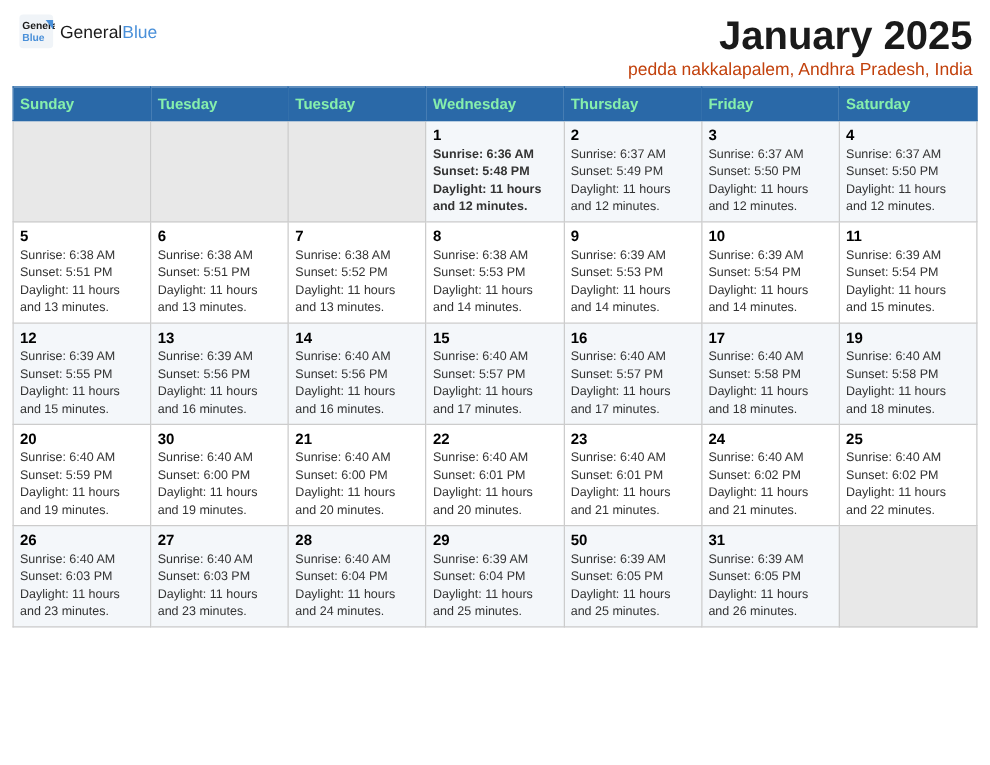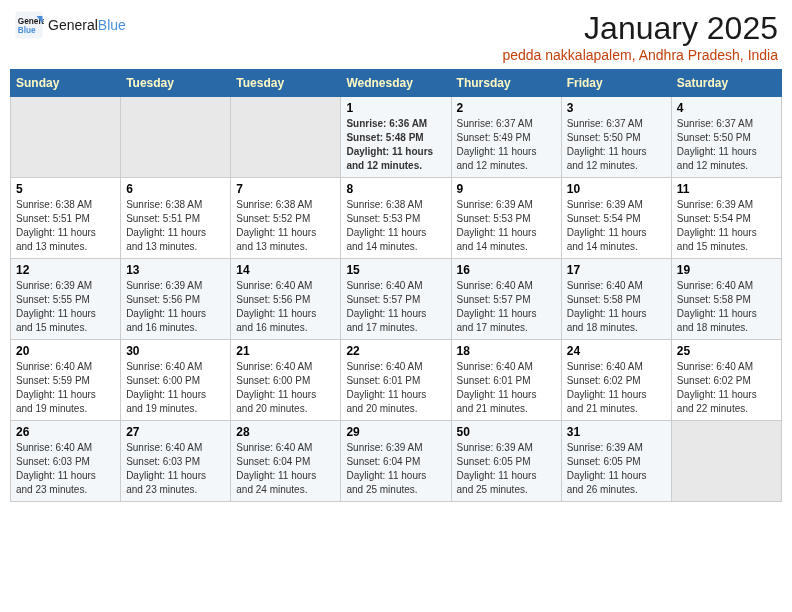--- a/index.html
+++ b/index.html
@@ -24,35 +24,35 @@
     }
     .logo-icon {
       width: 30px;
       height: 30px;
     }
     .title-block {
       text-align: right;
     }
     .month-title {
       font-size: 32px;
-      font-weight: normal;
+      font-weight: bold;
       color: #1a1a1a;
     }
     .location {
       font-size: 14px;
       color: #c2410c;
     }
     table {
       width: 100%;
       border-collapse: collapse;
       font-size: 11px;
     }
     thead tr th {
       background-color: #2a69a8;
-      color: #fef9c3;
+      color: #86efac;
       text-align: left;
       padding: 6px 5px;
       font-size: 12px;
       border: 1px solid #2a69a8;
     }
     tbody tr td {
       vertical-align: top;
       padding: 4px 5px;
       border: 1px solid #ccc;
       width: 14.28%;
@@ -251,21 +251,21 @@
 Sunset: 6:00 PM
 Daylight: 11 hours and 20 minutes.</div>
         </td>
         <td>
           <div class="day-num">22</div>
           <div class="day-info" style="white-space: pre-line;">Sunrise: 6:40 AM
 Sunset: 6:01 PM
 Daylight: 11 hours and 20 minutes.</div>
         </td>
         <td>
-          <div class="day-num">18</div>
+          <div class="day-num">23</div>
           <div class="day-info" style="white-space: pre-line;">Sunrise: 6:40 AM
 Sunset: 6:01 PM
 Daylight: 11 hours and 21 minutes.</div>
         </td>
         <td>
           <div class="day-num">24</div>
           <div class="day-info" style="white-space: pre-line;">Sunrise: 6:40 AM
 Sunset: 6:02 PM
 Daylight: 11 hours and 21 minutes.</div>
         </td>

